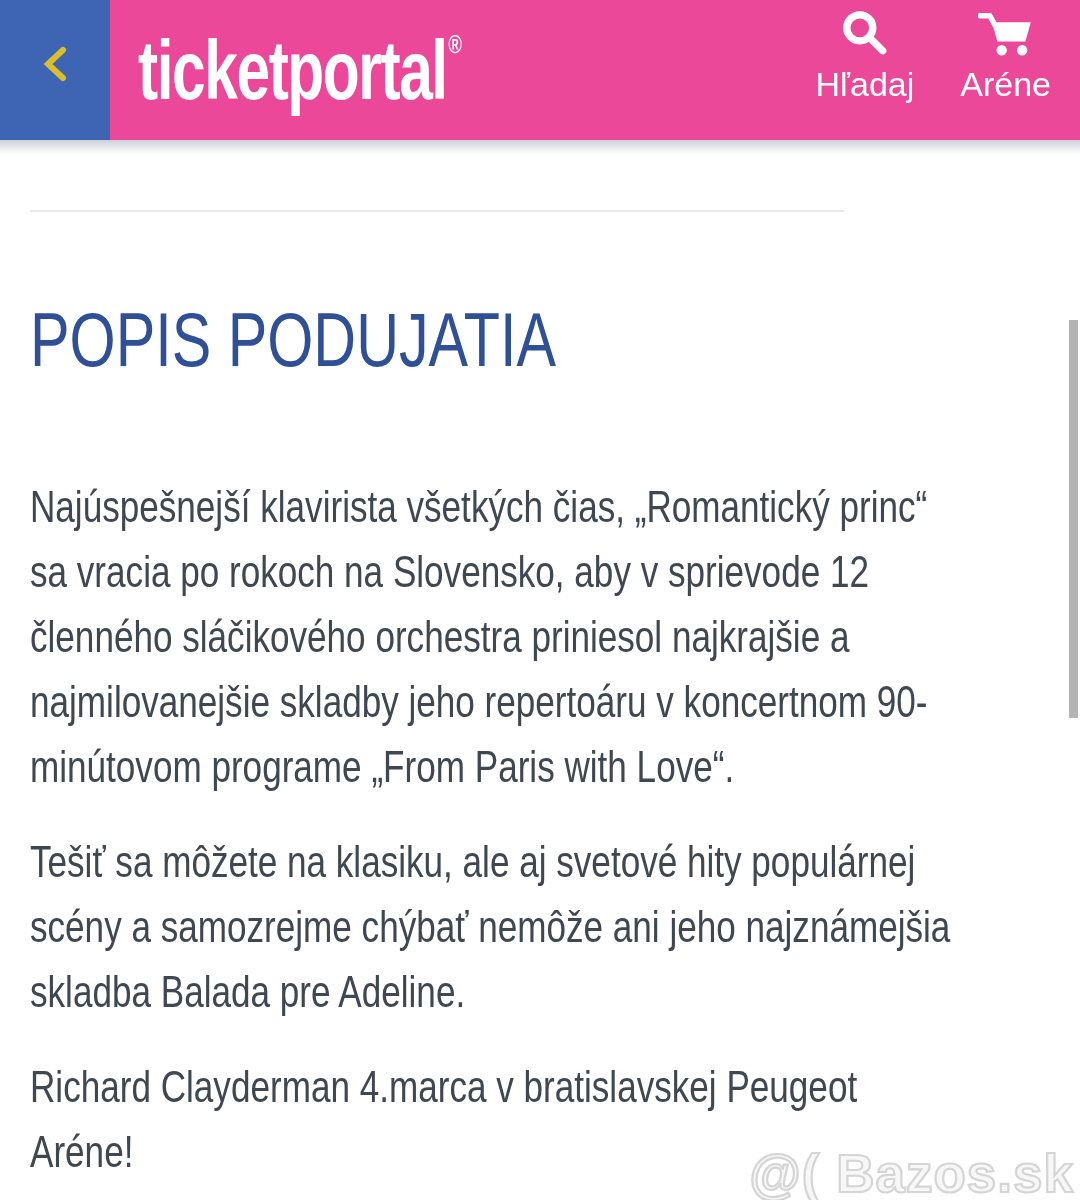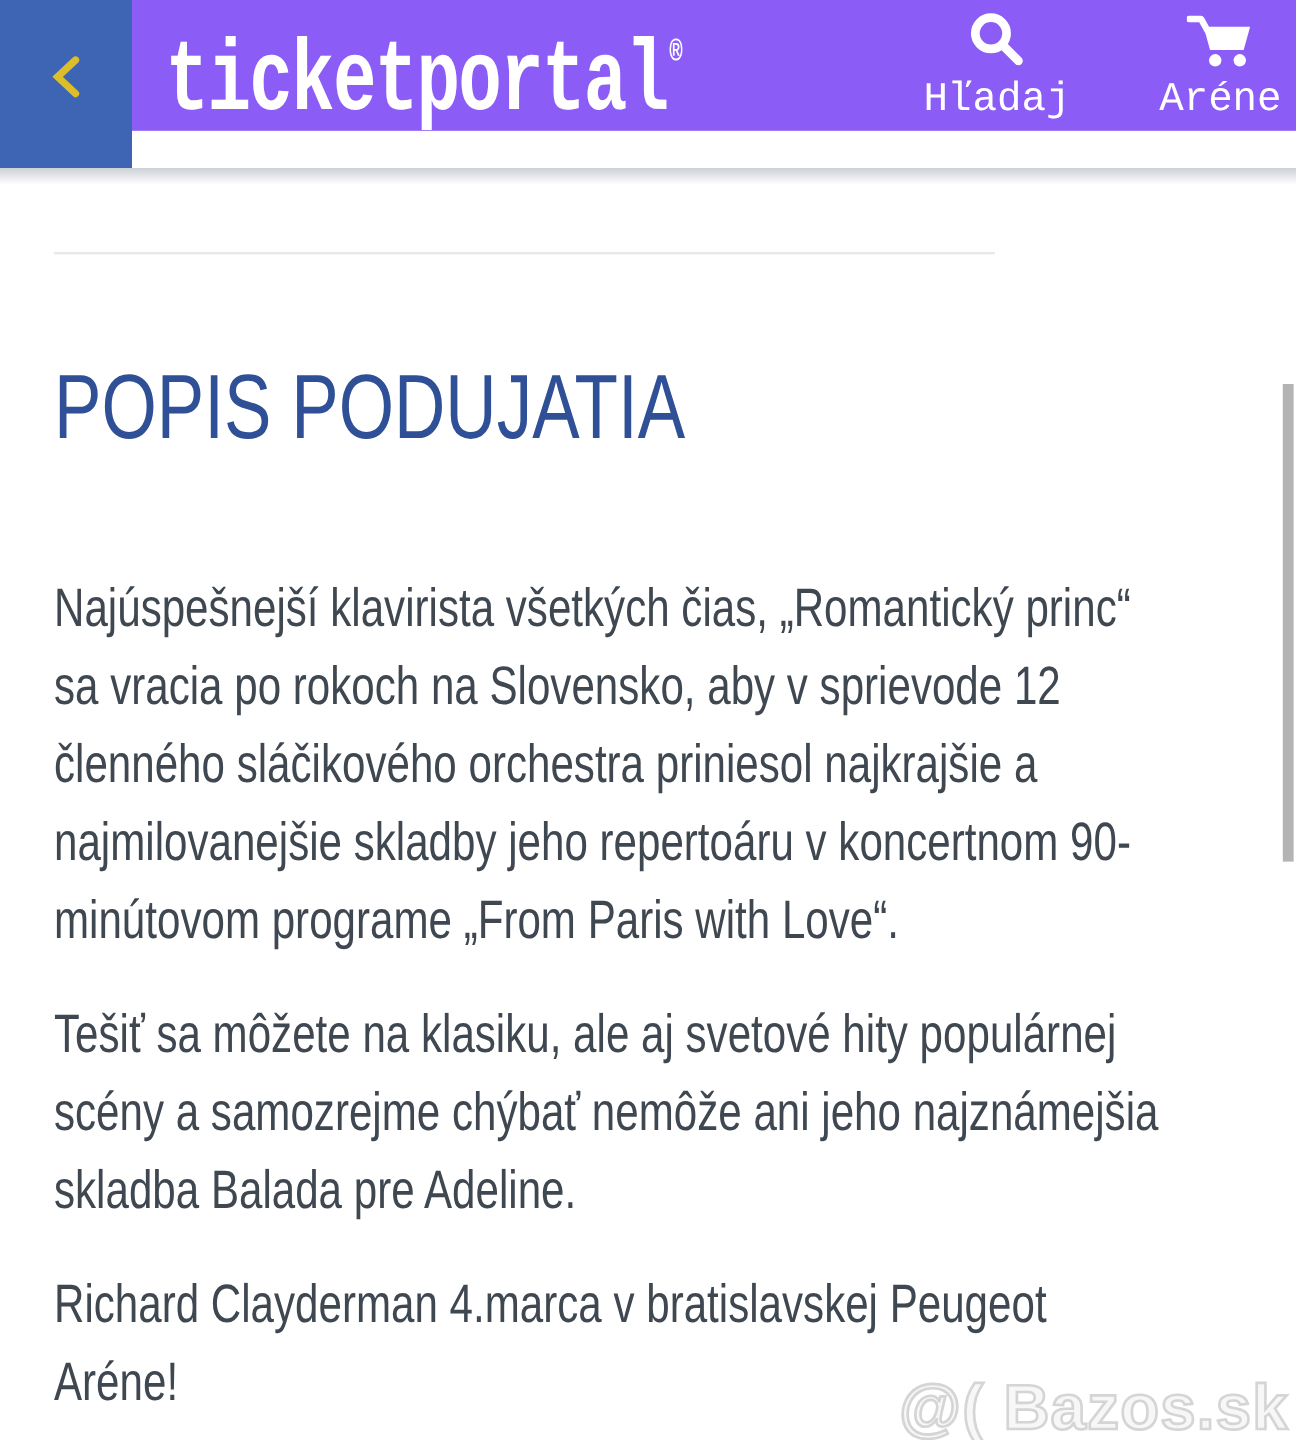--- a/index.html
+++ b/index.html
@@ -2,57 +2,57 @@
 <html><head>
 <meta charset="utf-8">
 <style>
   html,body{margin:0;padding:0;background:#ffffff;}
   .screen{
     position:relative;width:1080px;height:1200px;overflow:hidden;
     background:#ffffff;font-family:"Liberation Sans",sans-serif;
   }
   
   .header{
-    position:absolute;top:0;left:0;width:1080px;height:109px;
-    background:#8b5cf6;display:flex;align-items:stretch;font-family:Liberation Mono, monospace;
+    position:absolute;top:0;left:0;width:1080px;height:140px;
+    background:#ec4899;display:flex;align-items:stretch;
   }
   .back-btn{
     width:110px;height:140px;background:#3e64b4;flex:0 0 auto;
     display:flex;align-items:center;justify-content:center;cursor:pointer;
   }
   .back-btn svg{display:block;margin-bottom:12px;}
   .logo-wrap{
     position:absolute;left:138px;top:0;height:140px;
     display:flex;align-items:center;
   }
   .logo-inner{
     transform:scaleX(0.72);transform-origin:0 50%;
     white-space:nowrap;color:#ffffff;font-weight:bold;
     font-size:84px;letter-spacing:-2px;line-height:84px;
   }
   .logo-reg{
     font-size:26px;font-weight:bold;vertical-align:top;
     position:relative;top:-26px;left:2px;
   }
   .nav{
-    position:absolute;right:12px;top:6px;display:flex;gap:74px;
+    position:absolute;right:29px;top:6px;display:flex;gap:46px;
   }
   .nav-item{
     display:flex;flex-direction:column;align-items:center;
     color:#ffffff;cursor:pointer;
   }
   .nav-icon{height:54px;display:flex;align-items:center;justify-content:center;}
   .nav-label{font-size:34px;margin-top:4px;line-height:40px;}
   .header-shadow{
     position:absolute;top:140px;left:0;width:1080px;height:14px;
     background:linear-gradient(rgba(110,120,140,0.35),rgba(255,255,255,0));
     pointer-events:none;
   }
   
-  .main{position:absolute;top:140px;left:0;width:874px;padding:0 45px;box-sizing:border-box;}
+  .main{position:absolute;top:140px;left:0;width:874px;padding:0 30px;box-sizing:border-box;}
   .divider{
     border:none;border-top:2px solid #e8e8e8;margin:70px 0 0 0;
   }
   .condensed{
     width:1270px;transform:scaleX(0.78);transform-origin:0 0;
   }
   .section-title{
     margin:86px 0 0 0;font-size:76px;line-height:84px;font-weight:400;
     color:#2f5096;letter-spacing:0;
   }

